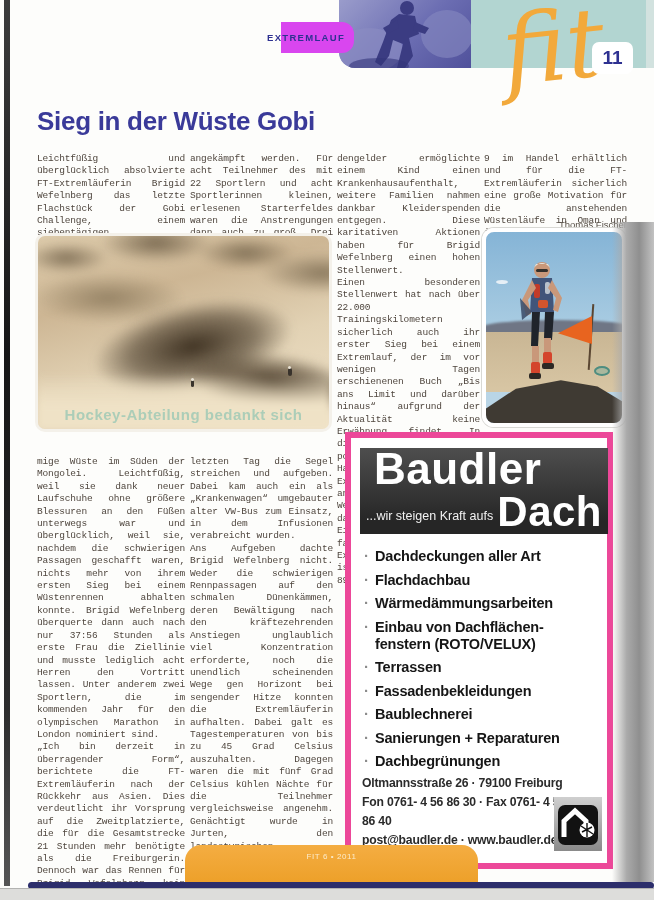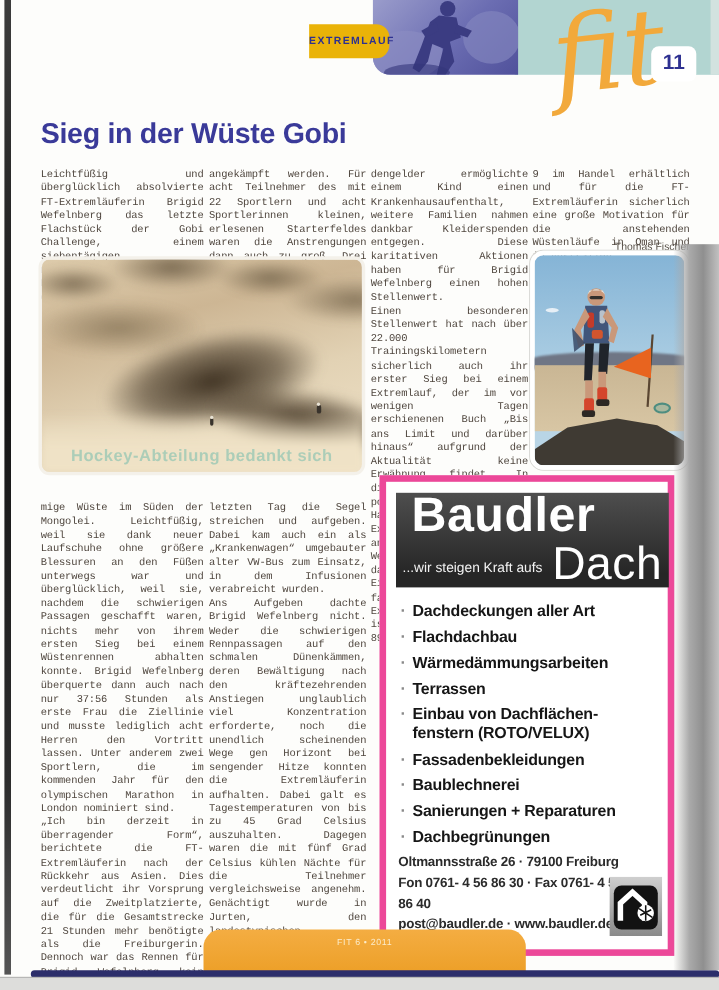--- a/index.html
+++ b/index.html
@@ -13,22 +13,22 @@
               background:linear-gradient(90deg,rgba(170,170,170,0) 0%,#aaa 35%,#8f8f8f 65%,#c2c2c2 100%);}
   .bottom-gray{position:absolute;left:0;top:889px;width:654px;height:11px;background:#dddddb;}
   .bottom-line{position:absolute;left:28px;top:882px;width:626px;height:7px;background:#2c2e6b;border-radius:4px;}
   .bottom-thin{position:absolute;left:0;top:888px;width:654px;height:3px;background:#b3b3b1;}
 
   
   .teal-band{position:absolute;left:468px;top:0;width:186px;height:68px;background:#b2d5d1;}
   .teal-fade{position:absolute;left:646px;top:0;width:8px;height:68px;background:#d2e2df;}
   .header-photo{position:absolute;left:339px;top:0;width:132px;height:68px;overflow:hidden;
                 border-radius:0 0 0 16px;background:linear-gradient(135deg,#9a9ccb 0%,#6b6db2 55%,#50519b 100%);}
-  .extrem-tab{position:absolute;left:281px;top:22px;width:73px;height:31px;background:#eab308;
-              border-radius:0 12px 12px 0;display:flex;align-items:center;
+  .extrem-tab{position:absolute;left:281px;top:22px;width:73px;height:31px;background:#d946ef;
+              border-radius:0 12px 12px 0;display:flex;align-items:center;justify-content:flex-end;
               padding-right:9px;}
   .extrem-label{font-size:9.5px;font-weight:bold;letter-spacing:1.3px;color:#2e3191;}
   .fit-logo{position:absolute;left:492px;top:-14px;width:170px;height:150px;pointer-events:none;}
   .pagenum{position:absolute;left:592px;top:42px;width:41px;height:32px;background:#fff;border-radius:7px;
            display:flex;align-items:center;justify-content:center;font-size:19px;font-weight:bold;color:#2e3191;}
 
   .title{position:absolute;left:37px;top:106px;font-size:26px;font-weight:bold;color:#3a3a99;letter-spacing:-0.3px;}
 
   
   .col{position:absolute;font-size:9.5px;letter-spacing:-0.15px;line-height:12.4px;color:#4f463e;
@@ -83,21 +83,21 @@
                 border-radius:50%;background:rgba(110,170,155,.4);}
   .runner svg{position:absolute;left:26px;top:28px;}
   .cloud{position:absolute;left:10px;top:48px;width:12px;height:4px;border-radius:50%;background:#eef4f8;opacity:.9;}
 
   
   .ad{position:absolute;left:345px;top:432px;width:268px;height:437px;background:#fff;border:6px solid #ec4899;}
   .ad-header{position:absolute;left:9px;top:10px;width:248px;height:86px;
              background:linear-gradient(180deg,#4e4e4e,#262626 85%);}
   .ad-brand{position:absolute;left:14px;top:-4px;font-size:44px;font-weight:bold;color:#fff;letter-spacing:.5px;}
   .ad-tagline{position:absolute;left:6px;bottom:11px;font-size:12.5px;color:#f2f2f2;}
-  .ad-brand2{position:absolute;right:6px;bottom:-2px;font-size:42px;font-weight:normal;color:#fff;letter-spacing:.5px;}
+  .ad-brand2{position:absolute;right:6px;bottom:-2px;font-size:42px;font-weight:bold;color:#fff;letter-spacing:.5px;}
   .ad-services{position:absolute;left:12px;top:110px;width:244px;margin:0;padding:0;list-style:none;}
   .ad-services li{position:relative;padding-left:12px;margin-bottom:6.5px;font-size:14.5px;font-weight:bold;
                   color:#161616;line-height:17px;white-space:pre-line;letter-spacing:-0.2px;}
   .ad-services li:before{content:"·";position:absolute;left:1px;top:-1px;color:#8a8a8a;font-size:15px;}
   .ad-footer{position:absolute;left:11px;bottom:13px;width:210px;font-size:12.2px;font-weight:bold;
              color:#2b2b2b;line-height:19px;letter-spacing:-0.2px;}
   .ad-logo{position:absolute;right:5px;bottom:12px;width:48px;height:54px;}
 
   
   .footer-bar{position:absolute;left:185px;top:845px;width:293px;height:38px;border-radius:16px 16px 0 0;
@@ -198,23 +198,23 @@
   <div class="ad">
     <div class="ad-header">
       <div class="ad-brand">Baudler</div>
       <div class="ad-tagline">...wir steigen Kraft aufs</div>
       <div class="ad-brand2">Dach</div>
     </div>
     <ul class="ad-services">
       <li>Dachdeckungen aller Art</li>
       <li>Flachdachbau</li>
       <li>Wärmedämmungsarbeiten</li>
-      <li>Terrassen</li>
       <li>Einbau von Dachflächen-
 fenstern (ROTO/VELUX)</li>
+      <li>Terrassen</li>
       <li>Fassadenbekleidungen</li>
       <li>Baublechnerei</li>
       <li>Sanierungen + Reparaturen</li>
       <li>Dachbegrünungen</li>
     </ul>
     <div class="ad-footer">
       <div>Oltmannsstraße 26 · 79100 Freiburg</div>
       <div>Fon 0761- 4 56 86 30 · Fax 0761- 4 56 86 40</div>
       <div>post@baudler.de · www.baudler.de</div>
     </div>

